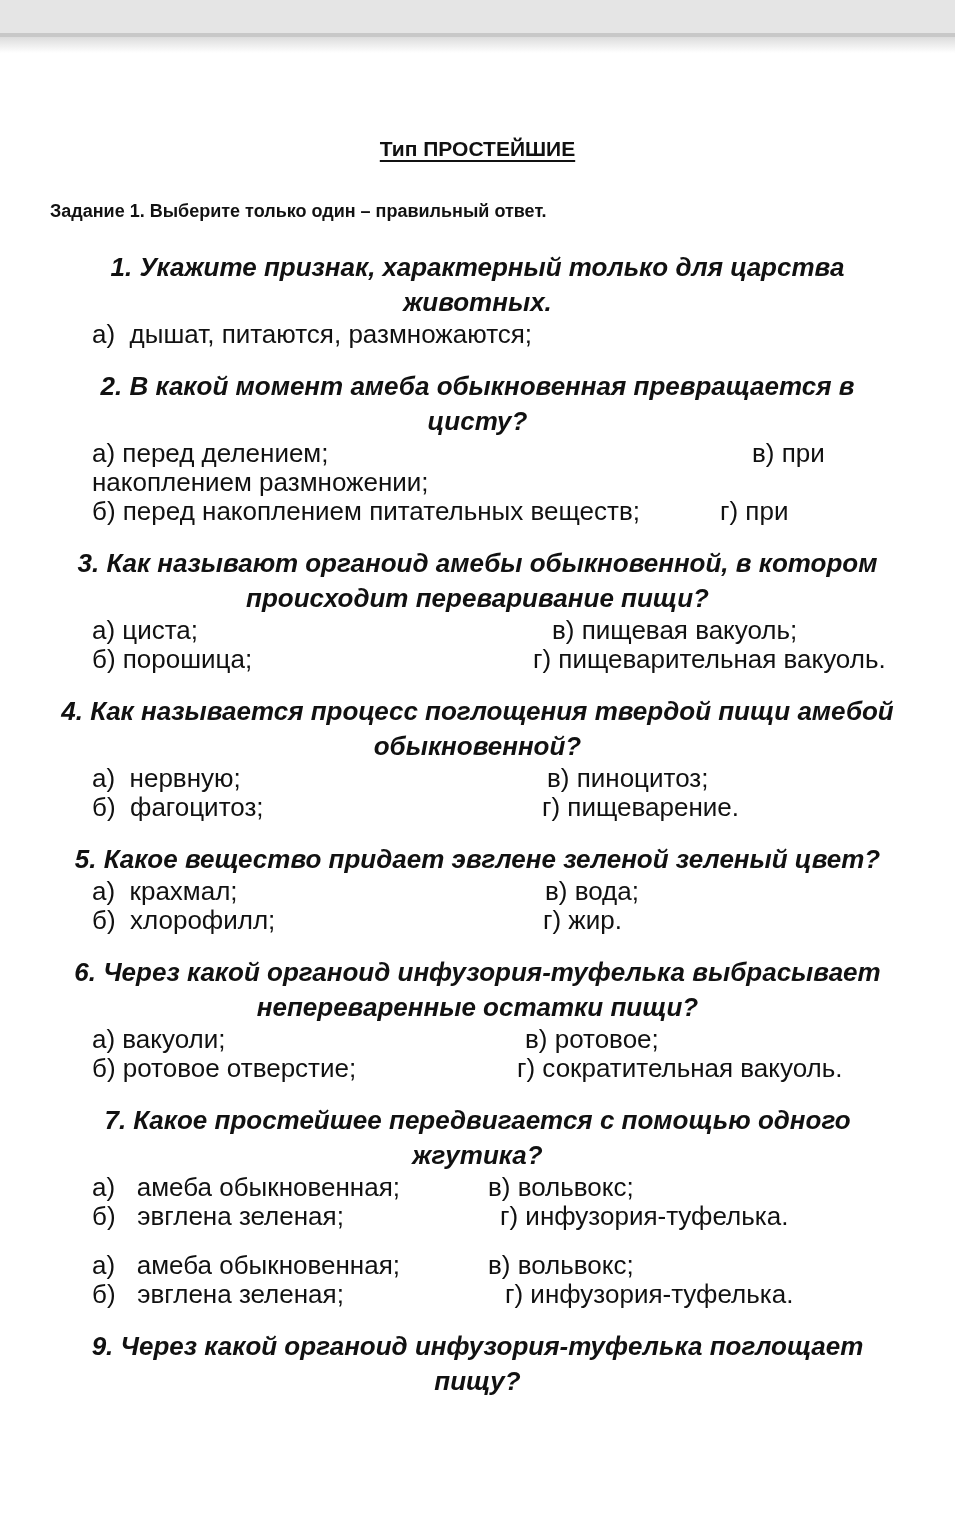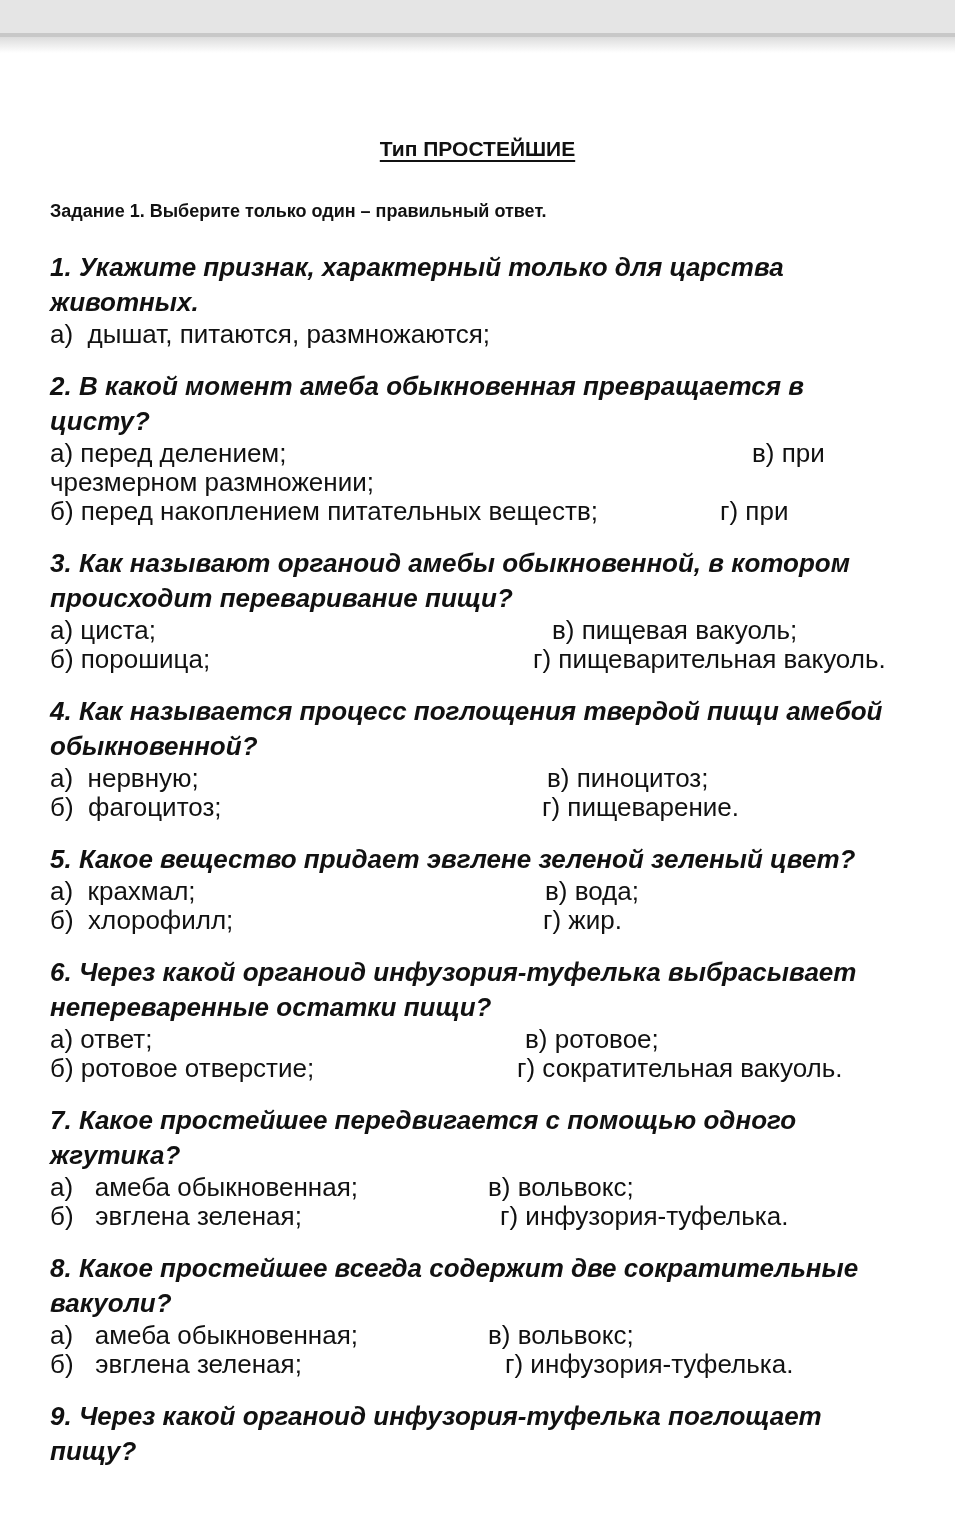--- a/index.html
+++ b/index.html
@@ -40,28 +40,29 @@
   .questions { margin-top: 24px; }
 
   .question { margin-bottom: 20px; }
 
   .q-heading {
     font-size: 26px;
     font-weight: bold;
     font-style: italic;
     line-height: 35px;
     white-space: pre-wrap;
+    text-align: center;
   }
   .q-row {
     position: relative;
     font-size: 26px;
     line-height: 29px;
     height: 29px;
   }
-  .cell-left  { white-space: pre; }
+  .cell-left  { white-space: pre; margin-left: 42px; }
   .cell-right {
     position: absolute;
     top: 0;
     white-space: pre;
   }
 </style>
 </head>
 <body>
 
 <div class="topbar"></div>
@@ -84,21 +85,21 @@
       </div>
     </div>
 
     <div class="question">
       <div class="q-heading">2. В какой момент амеба обыкновенная превращается в цисту?</div>
       <div class="q-row">
         <span class="cell-left">а) перед делением;</span>
         <span class="cell-right" style="left:702px">в) при</span>
       </div>
       <div class="q-row">
-        <span class="cell-left">чрезмерном размножении;</span>
+        <span class="cell-left">накоплением размножении;</span>
       </div>
       <div class="q-row">
         <span class="cell-left">б) перед накоплением питательных веществ;</span>
         <span class="cell-right" style="left:670px">г) при</span>
       </div>
     </div>
 
     <div class="question">
       <div class="q-heading">3. Как называют органоид амебы обыкновенной, в котором
 происходит переваривание пищи?</div>
@@ -134,21 +135,21 @@
       <div class="q-row">
         <span class="cell-left">б)  хлорофилл;</span>
         <span class="cell-right" style="left:493px">г) жир.</span>
       </div>
     </div>
 
     <div class="question">
       <div class="q-heading">6. Через какой органоид инфузория-туфелька выбрасывает
 непереваренные остатки пищи?</div>
       <div class="q-row">
-        <span class="cell-left">а) ответ;</span>
+        <span class="cell-left">а) вакуоли;</span>
         <span class="cell-right" style="left:475px">в) ротовое;</span>
       </div>
       <div class="q-row">
         <span class="cell-left">б) ротовое отверстие;</span>
         <span class="cell-right" style="left:467px">г) сократительная вакуоль.</span>
       </div>
     </div>
 
     <div class="question">
       <div class="q-heading">7. Какое простейшее передвигается с помощью одного
@@ -157,22 +158,20 @@
         <span class="cell-left">а)   амеба обыкновенная;</span>
         <span class="cell-right" style="left:438px">в) вольвокс;</span>
       </div>
       <div class="q-row">
         <span class="cell-left">б)   эвглена зеленая;</span>
         <span class="cell-right" style="left:450px">г) инфузория-туфелька.</span>
       </div>
     </div>
 
     <div class="question">
-      <div class="q-heading">8. Какое простейшее всегда содержит две сократительные
-вакуоли?</div>
       <div class="q-row">
         <span class="cell-left">а)   амеба обыкновенная;</span>
         <span class="cell-right" style="left:438px">в) вольвокс;</span>
       </div>
       <div class="q-row">
         <span class="cell-left">б)   эвглена зеленая;</span>
         <span class="cell-right" style="left:455px">г) инфузория-туфелька.</span>
       </div>
     </div>
 

